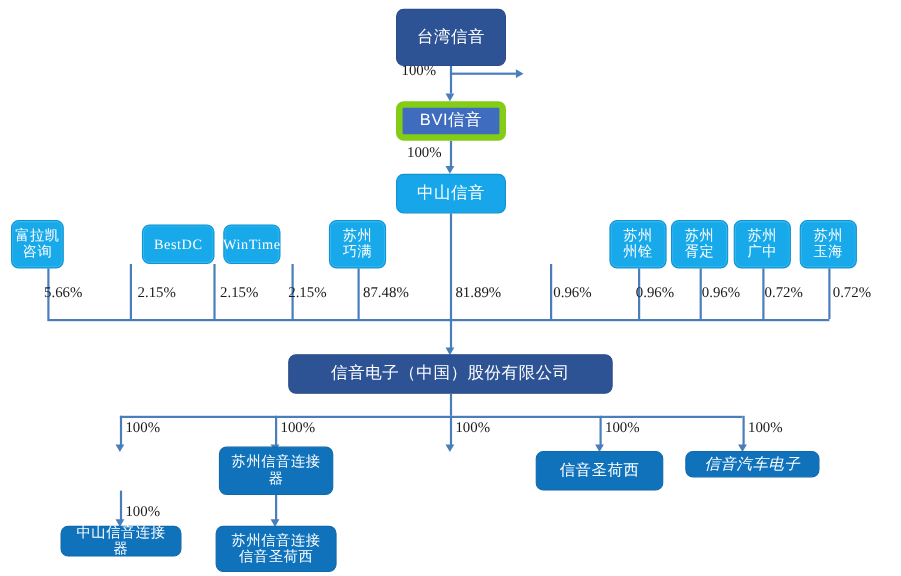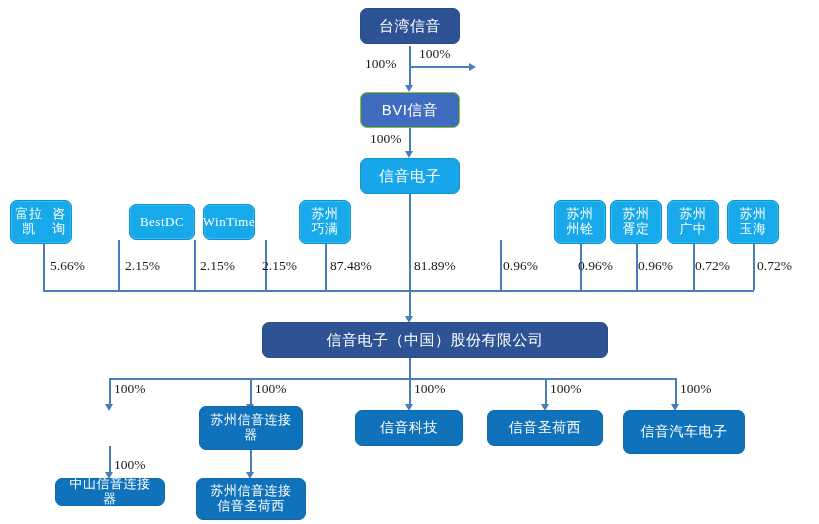--- a/index.html
+++ b/index.html
@@ -16,21 +16,21 @@
     display:flex;align-items:center;justify-content:center;
     text-align:center;
     color:#ffffff;
     border-radius:7px;
     line-height:1.12;
     letter-spacing:.5px;
     z-index:5;
     font-family:"Liberation Sans","DejaVu Sans",sans-serif;
   }
   .navy{background:#2e5395;border:1px solid #2a4c88;}
-  .mid {background:#3f6cbf;border:1px solid #84cc16;}
+  .mid {background:#3f6cbf;border:6px solid #84cc16;}
   .cyan{background:#16a6e9;border:1px solid #1193cf;}
   .steel{background:#1072bb;border:1px solid #0f69ac;}
   .cyan2{background:#18a9ea;border:1px solid #0e93d2;box-shadow:inset 0 0 0 1px #35b7ef;}
 
   .f15{font-size:15px;}
   .f14{font-size:14px;}
   .f13{font-size:13px;}
   .serifbox{font-family:"Liberation Serif","DejaVu Serif",serif;margin-left:44px;}
 
   
@@ -55,46 +55,46 @@
     position:absolute;
     font-family:"Liberation Serif","DejaVu Serif",serif;
     font-size:13.5px;color:#1a1a1a;white-space:nowrap;z-index:4;
   }
 </style>
 </head>
 <body>
 
 <div id="stage">
 
-  <div class="node navy f15" style="left:360px;top:8px;width:100px;height:36px;">
+  <div class="node navy f15" style="left:360px;top:8px;width:100px;height:52px;">
     <span>台湾信音</span>
   </div>
 
 
   <div class="node mid f15" style="left:360px;top:92px;width:100px;height:36px;">
     <span>BVI信音</span>
   </div>
 
   <div class="node cyan f15" style="left:360px;top:158px;width:100px;height:36px;">
-    <span>信音电子</span>
+    <span>中山信音</span>
   </div>
 
   <div class="ln vln" style="left:409px;top:46px;height:39px;"></div>
   <div class="arrow" style="left:405px;top:85px;"></div>
   <div class="pct" style="left:365px;top:56px;">100%</div>
 
   <div class="ln hln" style="left:409px;top:66px;width:60px;"></div>
   <div class="arrow-r" style="left:469px;top:62.5px;"></div>
   <div class="pct" style="left:419px;top:46px;">100%</div>
 
   <div class="ln vln" style="left:409px;top:128px;height:23px;"></div>
   <div class="arrow" style="left:405px;top:151px;"></div>
   <div class="pct" style="left:370px;top:131px;">100%</div>
 
-  <div class="node cyan2 f13" style="left:10px;top:200px;width:62px;height:44px;flex-direction:row;">
+  <div class="node cyan2 f13" style="left:10px;top:200px;width:48px;height:44px;flex-direction:column;">
     <span>富拉凯</span>
     <span>咨询</span>
   </div>
 
   <div class="node cyan2 f13 serifbox" style="left:85px;top:204px;width:66px;height:36px;">
     <span>BestDC</span>
   </div>
 
   <div class="node cyan2 f13 serifbox" style="left:159px;top:204px;width:52px;height:36px;">
     <span>WinTime</span>
@@ -136,33 +136,33 @@
   <div class="ln vln" style="left:580px;top:244px;height:46px;"></div>
   <div class="ln vln" style="left:636px;top:244px;height:46px;"></div>
   <div class="ln vln" style="left:693px;top:244px;height:46px;"></div>
   <div class="ln vln" style="left:753px;top:244px;height:46px;"></div>
 
   <div class="ln hln" style="left:43px;top:290px;width:711px;"></div>
 
   <div class="ln vln" style="left:409px;top:194px;height:125px;"></div>
   <div class="arrow" style="left:405px;top:316px;"></div>
 
-  <div class="pct" style="left:50px;top:258px;">5.66%</div>
+  <div class="pct" style="left:40px;top:258px;">5.66%</div>
   <div class="pct" style="left:125px;top:258px;">2.15%</div>
   <div class="pct" style="left:200px;top:258px;">2.15%</div>
   <div class="pct" style="left:262px;top:258px;">2.15%</div>
   <div class="pct" style="left:330px;top:258px;">87.48%</div>
   <div class="pct" style="left:414px;top:258px;">81.89%</div>
   <div class="pct" style="left:503px;top:258px;">0.96%</div>
   <div class="pct" style="left:578px;top:258px;">0.96%</div>
   <div class="pct" style="left:638px;top:258px;">0.96%</div>
   <div class="pct" style="left:695px;top:258px;">0.72%</div>
   <div class="pct" style="left:757px;top:258px;">0.72%</div>
 
-  <div class="node navy f15" style="left:262px;top:322px;width:346px;height:36px;">
+  <div class="node navy f15" style="left:262px;top:322px;width:295px;height:36px;">
     <span>信音电子（中国）股份有限公司</span>
   </div>
 
   <div class="ln vln" style="left:409px;top:358px;height:20px;"></div>
   <div class="ln hln" style="left:109px;top:378px;width:566px;"></div>
 
   <div class="ln vln" style="left:109px;top:378px;height:28px;"></div>
   <div class="arrow" style="left:105px;top:404px;"></div>
 
   <div class="ln vln" style="left:250px;top:378px;height:28px;"></div>
@@ -182,29 +182,26 @@
   <div class="pct" style="left:414px;top:381px;">100%</div>
   <div class="pct" style="left:550px;top:381px;">100%</div>
   <div class="pct" style="left:680px;top:381px;">100%</div>
 
 
   <div class="node steel f13" style="left:199px;top:406px;width:104px;height:44px;flex-direction:column;">
     <span>苏州信音连接</span>
     <span>器</span>
   </div>
 
-  <div class="node steel f14" style="left:355px;top:410px;width:108px;height:36px;">
-    <span>信音科技</span>
-  </div>
 
   <div class="node steel f14" style="left:487px;top:410px;width:116px;height:36px;">
     <span>信音圣荷西</span>
   </div>
 
-  <div class="node steel f14" style="left:623px;top:410px;width:122px;height:44px;">
+  <div class="node steel f14" style="left:623px;top:410px;width:122px;height:24px;font-style:italic;">
     <span>信音汽车电子</span>
   </div>
 
   <div class="ln vln" style="left:109px;top:446px;height:28px;"></div>
   <div class="arrow" style="left:105px;top:472px;"></div>
   <div class="pct" style="left:114px;top:457px;">100%</div>
 
   <div class="ln vln" style="left:250px;top:450px;height:24px;"></div>
   <div class="arrow" style="left:246px;top:472px;"></div>
 

